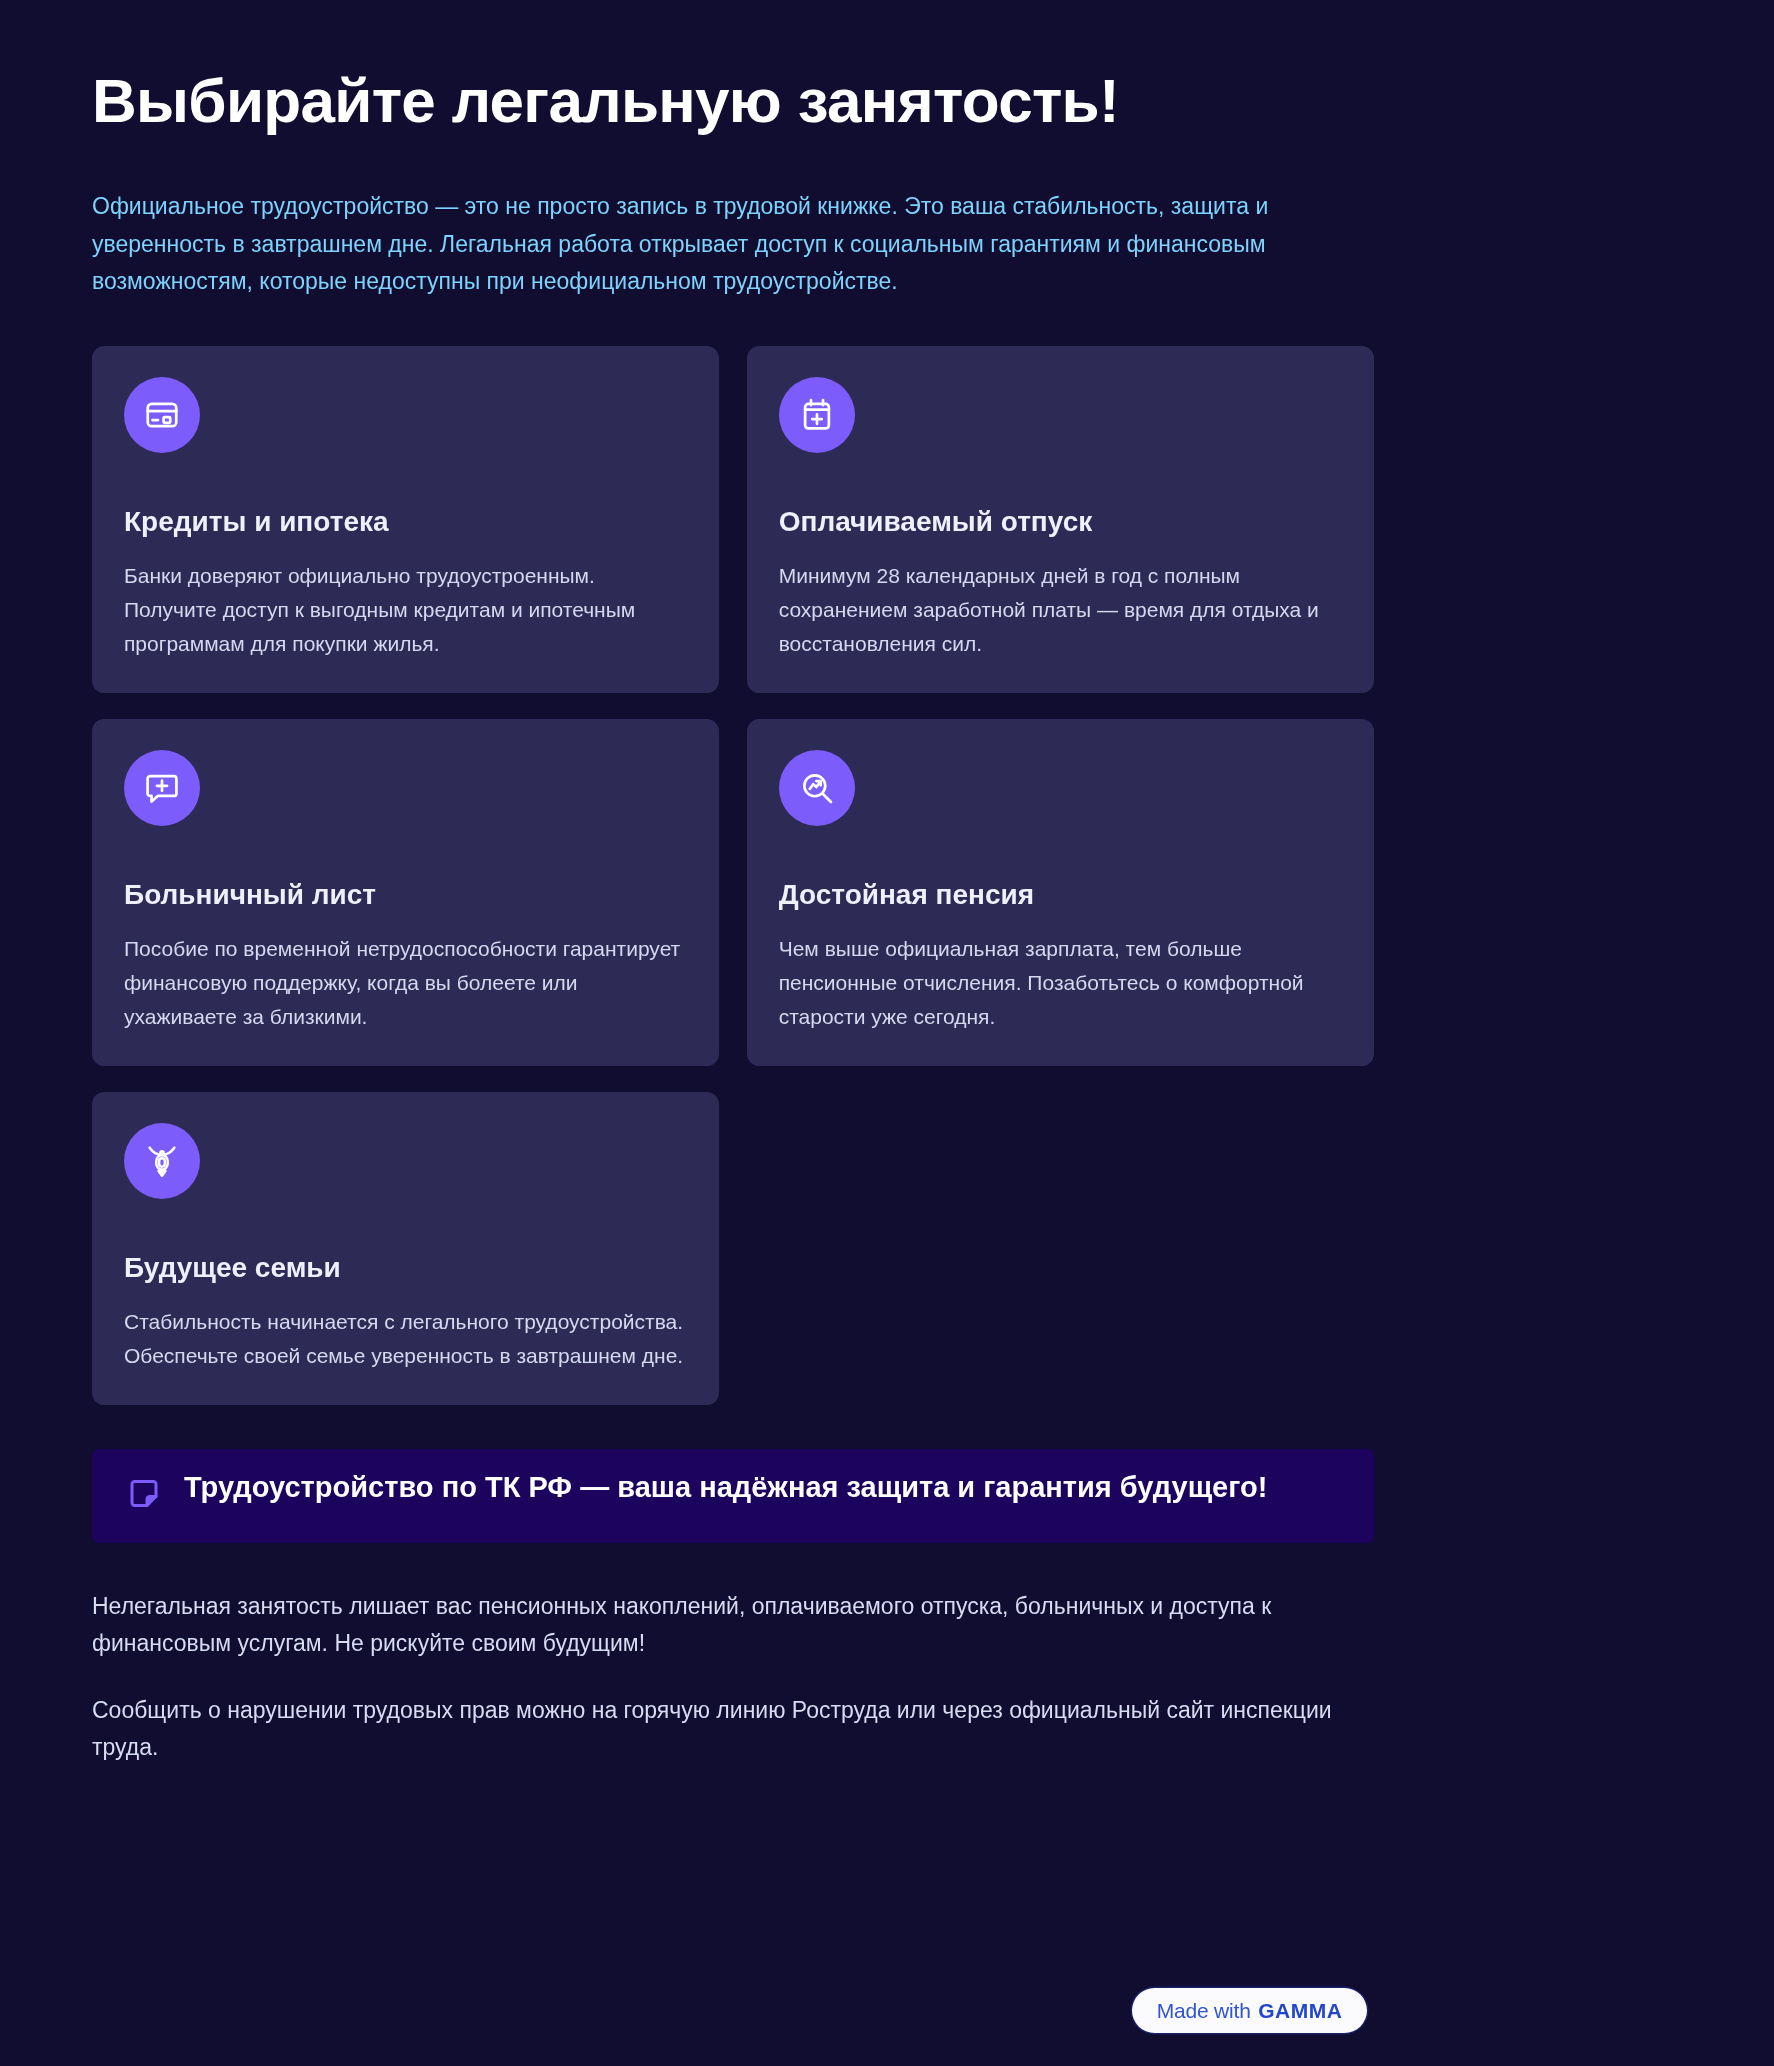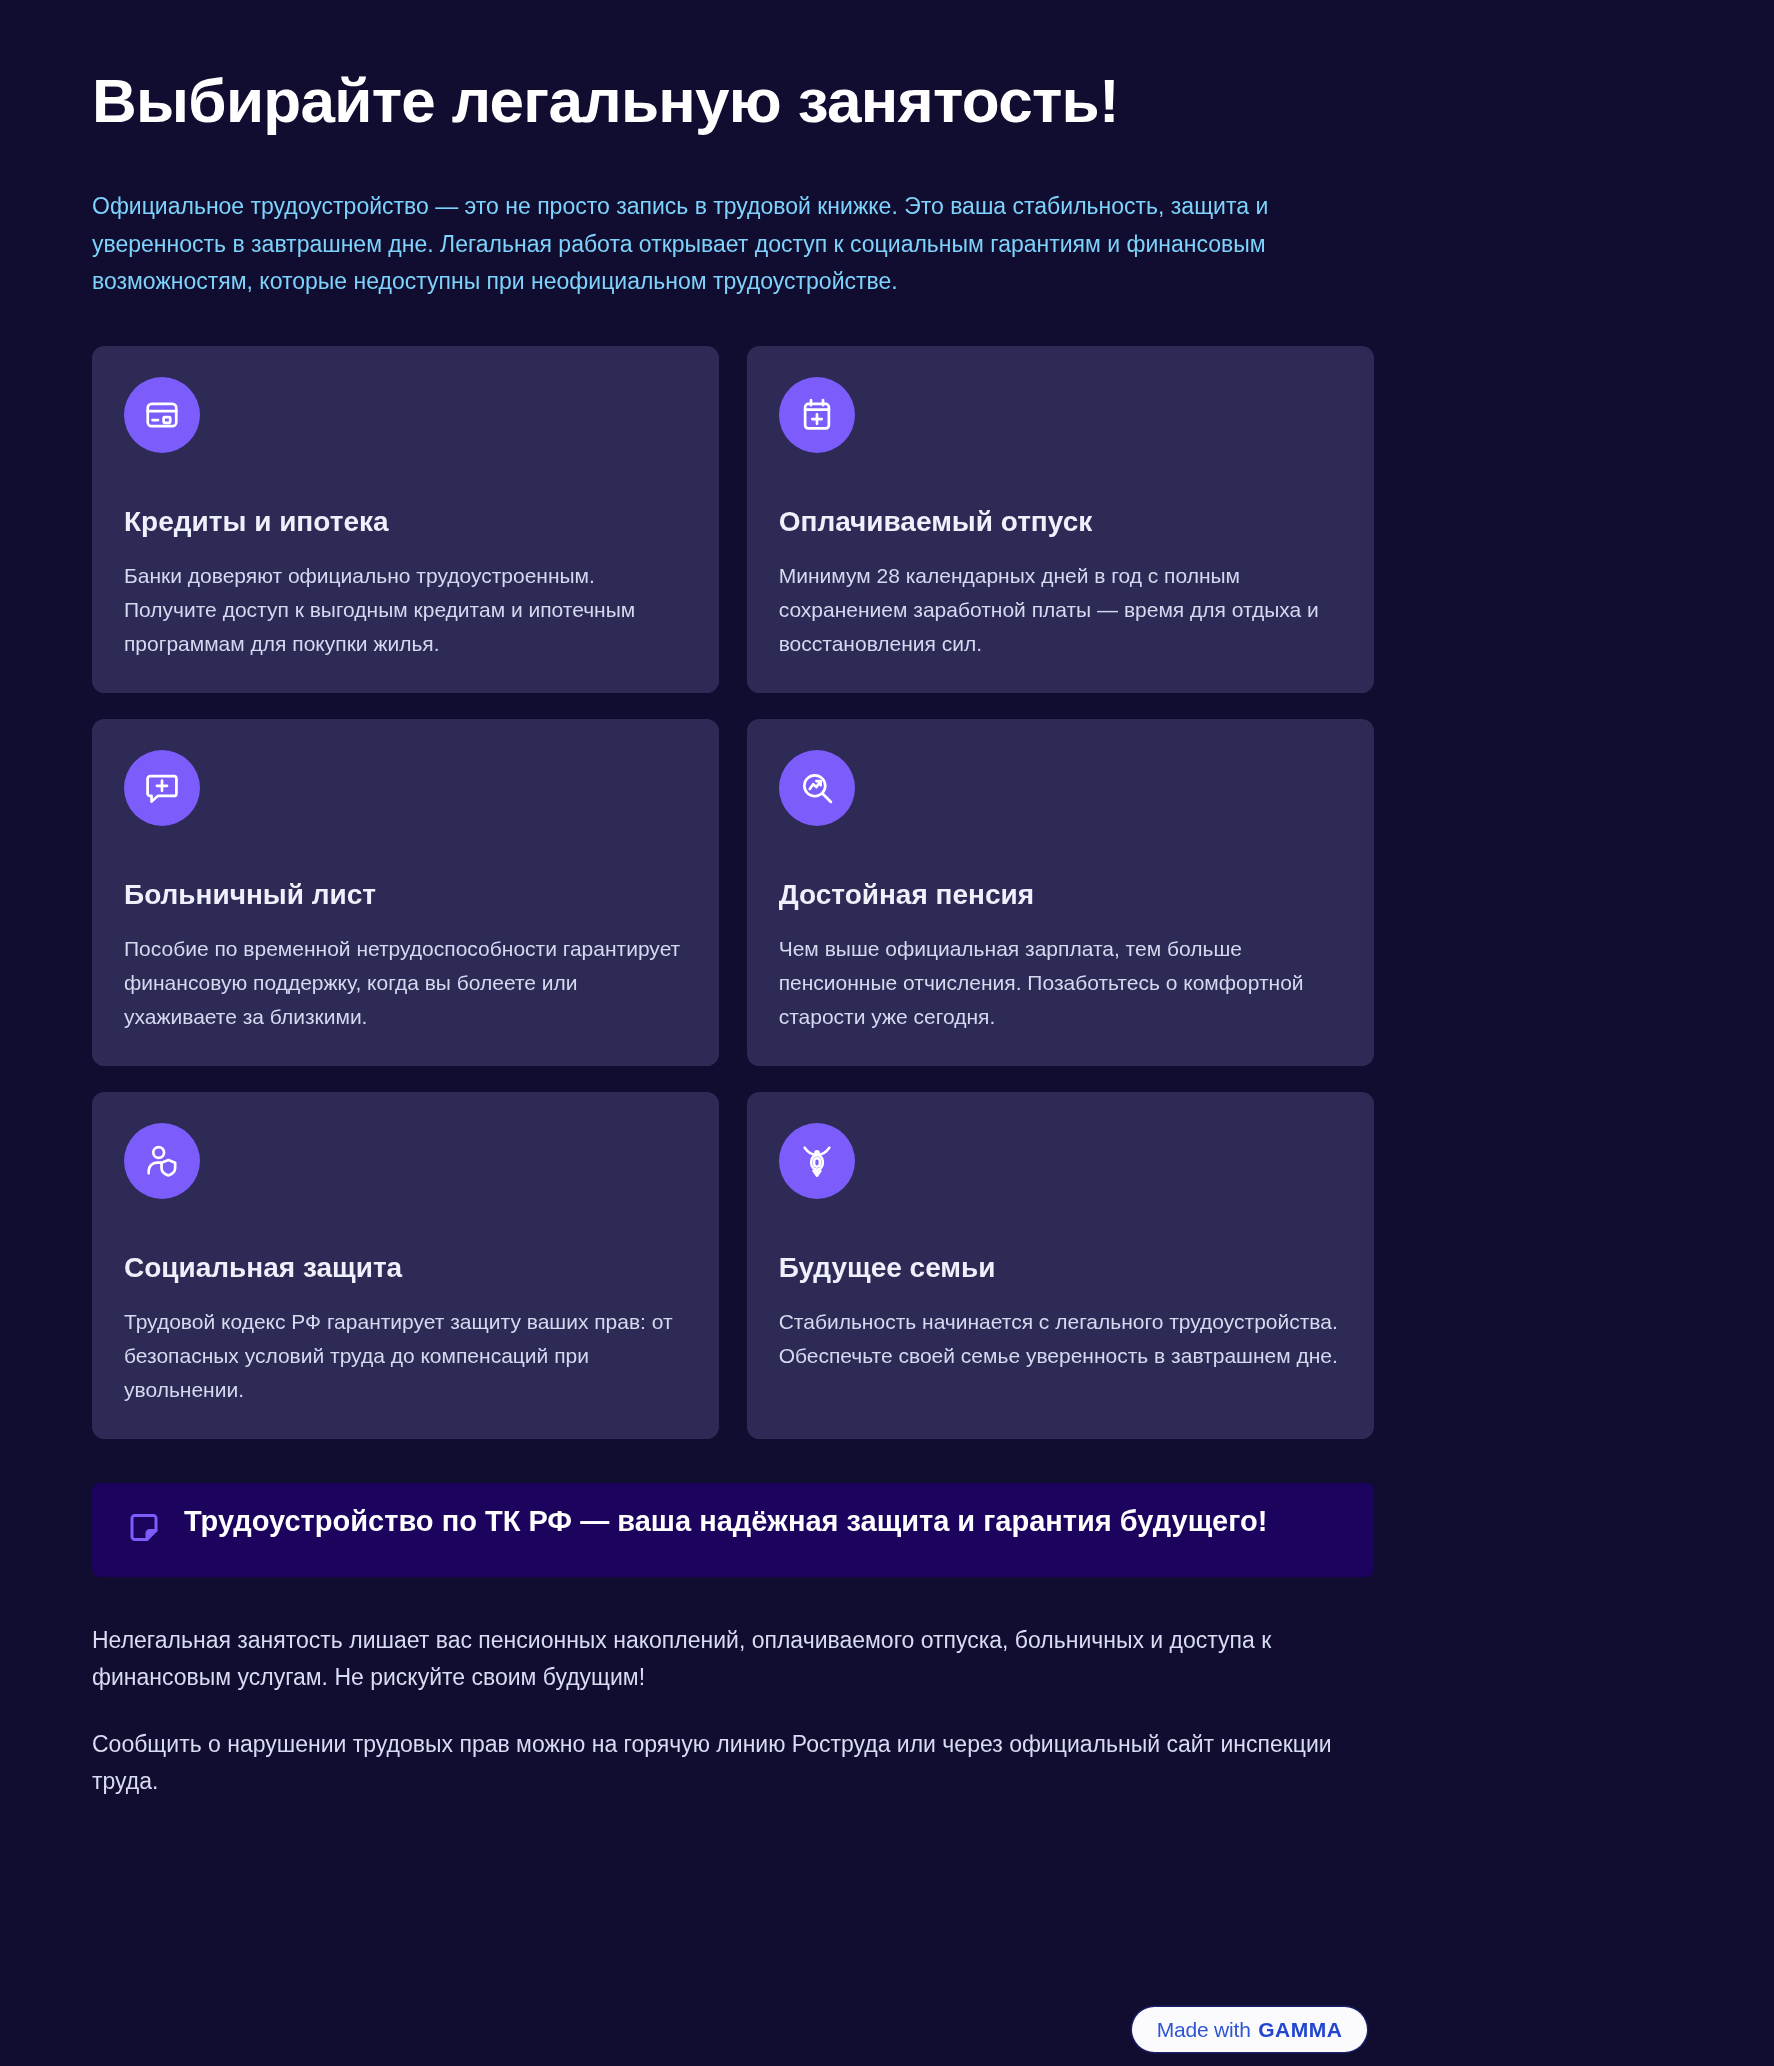--- a/index.html
+++ b/index.html
@@ -127,21 +127,21 @@
     max-width: 1486px;
     margin-bottom: 30px;
     font-weight: 400;
   }
   .footer-para:last-of-type { margin-bottom: 4px; }
 
   
   .gamma-badge {
     position: absolute;
     right: 99px;
-    bottom: 14px;
+    bottom: 33px;
     background: #fbfbfd;
     border-radius: 473px;
     padding: 10.4px 24.6px;
     display: flex;
     align-items: center;
     gap: 7.6px;
     box-shadow: 0 0 0 1.4px rgba(40,70,210,0.35);
   }
 
   .gamma-made {
@@ -212,31 +212,20 @@
           <circle cx="10.6" cy="10.6" r="6.6"></circle>
           <line x1="15.6" y1="15.6" x2="20.8" y2="20.8"></line>
           <polyline points="7.4,12.6 9.6,9.6 11.6,11.4 14.1,7.9"></polyline>
           <polyline points="11.6,7.6 14.3,7.6 14.3,10.3"></polyline>
         </svg>
       </div>
       <div class="card-title">Достойная пенсия</div>
       <div class="card-body">Чем выше официальная зарплата, тем больше пенсионные отчисления. Позаботьтесь о комфортной старости уже сегодня.</div>
     </div>
 
-    <div class="feature-card">
-      <div class="card-icon-circle">
-        <svg viewBox="0 0 24 24" fill="none" stroke="#ffffff" stroke-width="1.7" stroke-linecap="round" stroke-linejoin="round">
-          <circle cx="9.9" cy="6.6" r="3.4"></circle>
-          <path d="M3.6 19.8 v-1.6 a5.2 5.2 0 0 1 5.2 -5.2 h2.6"></path>
-          <path d="M16 11.4 l4.3 1.7 v3.3 c0 2.3 -1.8 3.9 -4.3 4.7 c-2.5 -0.8 -4.3 -2.4 -4.3 -4.7 v-3.3 z"></path>
-        </svg>
-      </div>
-      <div class="card-title">Социальная защита</div>
-      <div class="card-body">Трудовой кодекс РФ гарантирует защиту ваших прав: от безопасных условий труда до компенсаций при увольнении.</div>
-    </div>
 
     <div class="feature-card">
       <div class="card-icon-circle">
         <svg viewBox="0 0 24 24" fill="none" stroke="#ffffff" stroke-width="1.6" stroke-linecap="round" stroke-linejoin="round">
           <path d="M4.2 3.6 C6.6 7 9.2 8.2 12 8.2 C14.8 8.2 17.4 7 19.8 3.6"></path>
           <circle cx="12" cy="6.9" r="1.0"></circle>
           <rect x="8.4" y="8.4" width="7.2" height="9.0" rx="3.6"></rect>
           <rect x="10.2" y="10.2" width="3.6" height="5.4" rx="1.8"></rect>
           <path d="M9.8 18.1 h4.4 l-2.2 3.2 z"></path>
           <path d="M10.7 19.4 h2.6"></path>

